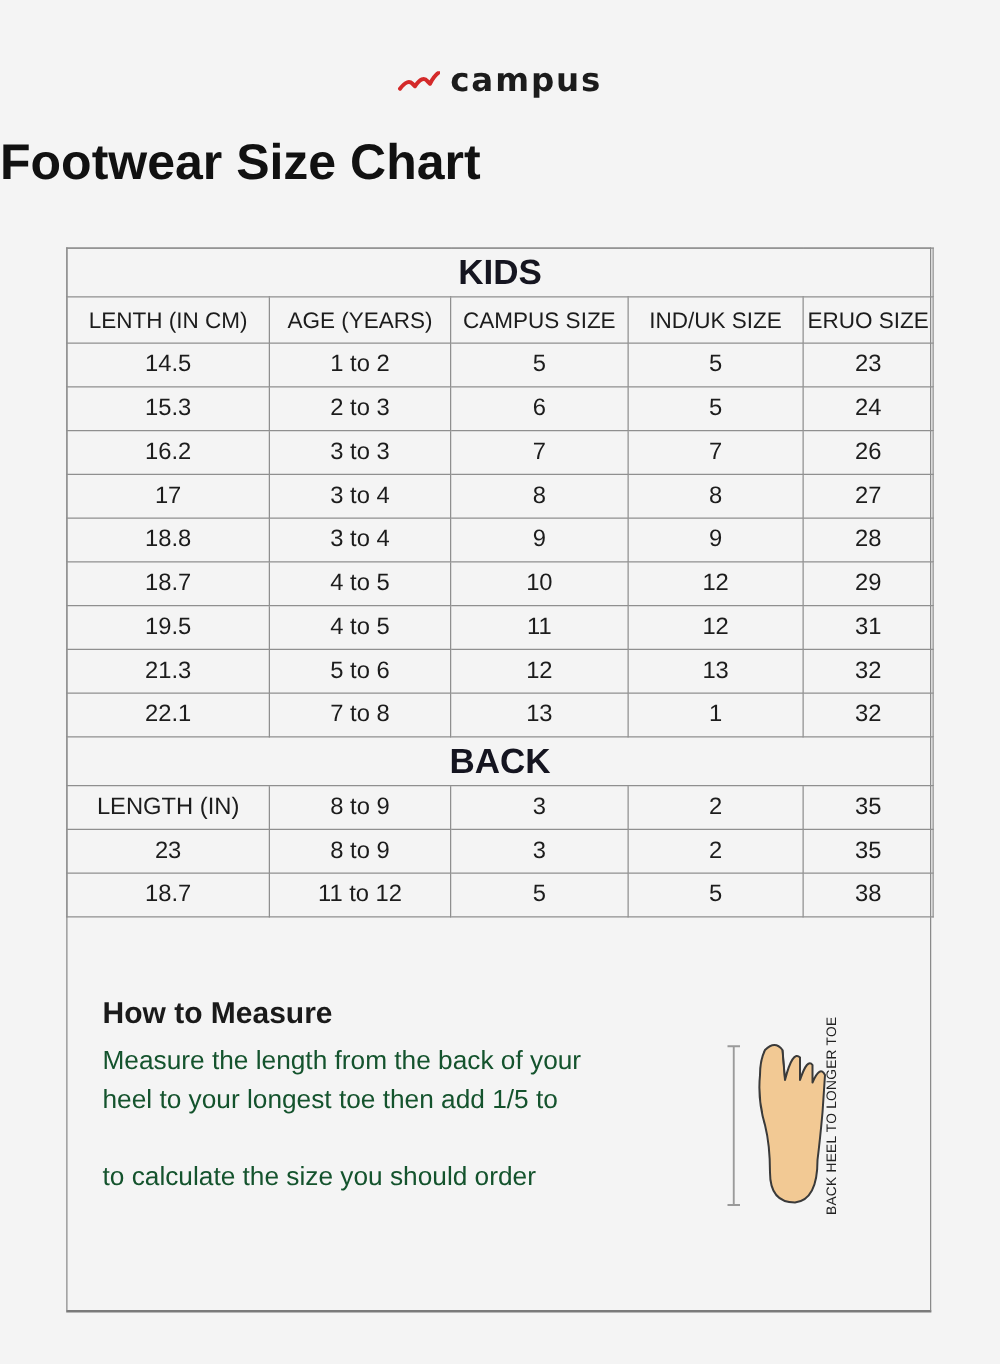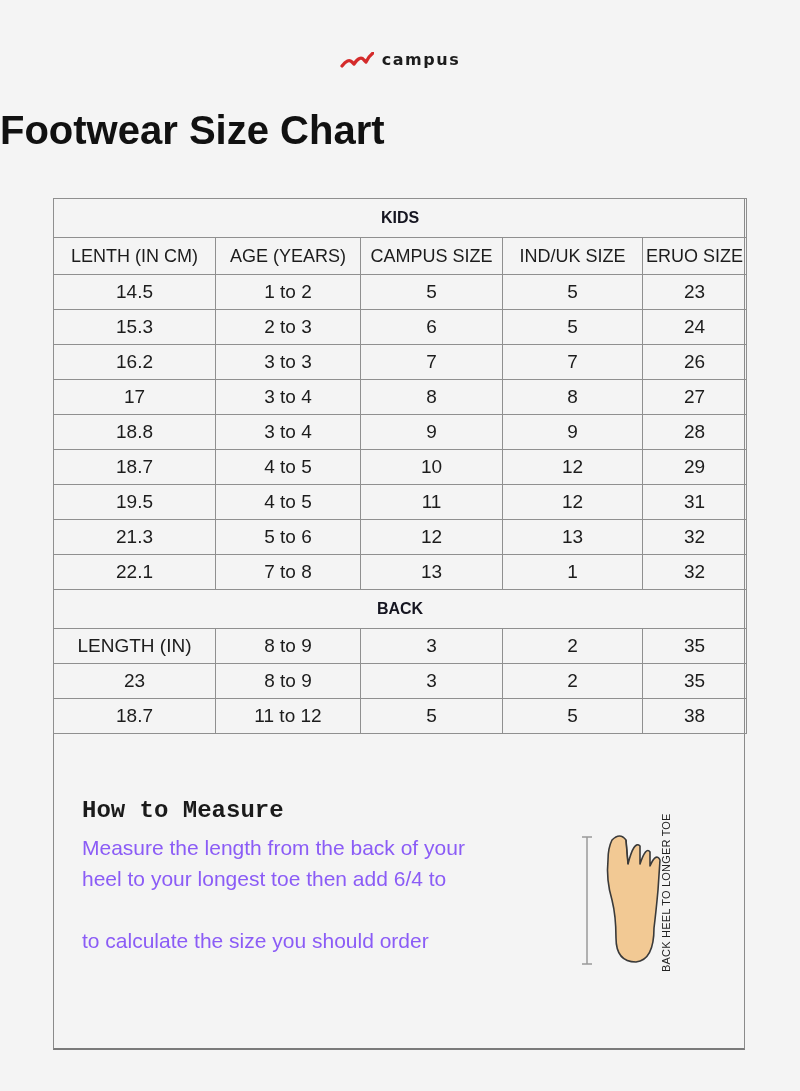--- a/index.html
+++ b/index.html
@@ -10,53 +10,53 @@
     color: #1a1a1a;
     position: relative;
     overflow: hidden;
   }
   .logo {
     position: absolute; top: 50px; left: 0; width: 800px;
     display: flex; justify-content: center; align-items: center; gap: 8px;
   }
   .logo-text {
     font-family: "DejaVu Sans", sans-serif;
-    font-size: 16px; font-weight: bold; letter-spacing: 1.5px; color: #1c1c1c;
+    font-size: 26px; font-weight: bold; letter-spacing: 1.5px; color: #1c1c1c;
   }
   .title {
     position: absolute; top: 108px; left: 0; width: 800px; text-align: left;
     font-size: 40px; font-weight: bold; color: #111;
   }
   .frame {
     position: absolute; left: 53px; top: 198px; width: 692px; height: 852px;
     border: 1px solid #8a8a8a; border-bottom: 2px solid #7a7a7a; box-sizing: border-box;
   }
   table.chart {
     position: absolute; left: 53px; top: 198px; width: 693px;
     border-collapse: collapse; table-layout: fixed;
   }
   table.chart td, table.chart th {
     border: 1px solid #8f8f8f; text-align: center; padding: 0;
     font-size: 19px; font-weight: normal; color: #1c1c1c;
     height: 34px; white-space: nowrap; overflow: hidden;
   }
   table.chart th.section {
-    font-size: 16px; font-weight: bold; height: 38px; color: #151520;
+    font-size: 28px; font-weight: bold; height: 38px; color: #151520;
   }
   table.chart th.colhead {
     font-size: 18px; height: 36px;
   }
   .measure {
     position: absolute; left: 82px; top: 797px; width: 470px;
   }
   .measure h2 {
-    margin: 0 0 8px 0; font-size: 24px; font-weight: bold; color: #1a1a1a; font-family: Liberation Mono, monospace;
+    margin: 0 0 8px 0; font-size: 24px; font-weight: bold; color: #1a1a1a;
   }
   .measure p {
-    margin: 0; font-size: 21px; line-height: 31px; color: #8b5cf6;
+    margin: 0; font-size: 21px; line-height: 31px; color: #14532d;
   }
   .foot-wrap { position: absolute; left: 578px; top: 820px; width: 140px; height: 160px; }
   .rot-label {
     position: absolute; left: 660px; top: 972px;
     transform: rotate(-90deg); transform-origin: left top;
     font-size: 11px; letter-spacing: 0.2px; color: #222; white-space: nowrap;
   }
 </style>
 </head>
 <body>
@@ -178,21 +178,21 @@
     <td>5</td>
     <td>38</td>
   </tr>
 </tbody>
   </table>
 
 <div class="measure">
   <h2>How to Measure</h2>
   <p>
     <span>Measure the length from the back of your</span><br>
-    <span>heel to your longest toe then add 6/4 to</span><br>
+    <span>heel to your longest toe then add 1/5 to</span><br>
     <br>
     <span>to calculate the size you should order</span>
   </p>
 </div>
 
 <div class="foot-wrap">
   <svg width="140" height="160" viewBox="0 0 140 160">
 
     <line x1="9" y1="17" x2="9" y2="144" stroke="#9a9a9a" stroke-width="1.5"></line>
     <line x1="4" y1="17" x2="14" y2="17" stroke="#9a9a9a" stroke-width="1.5"></line>

